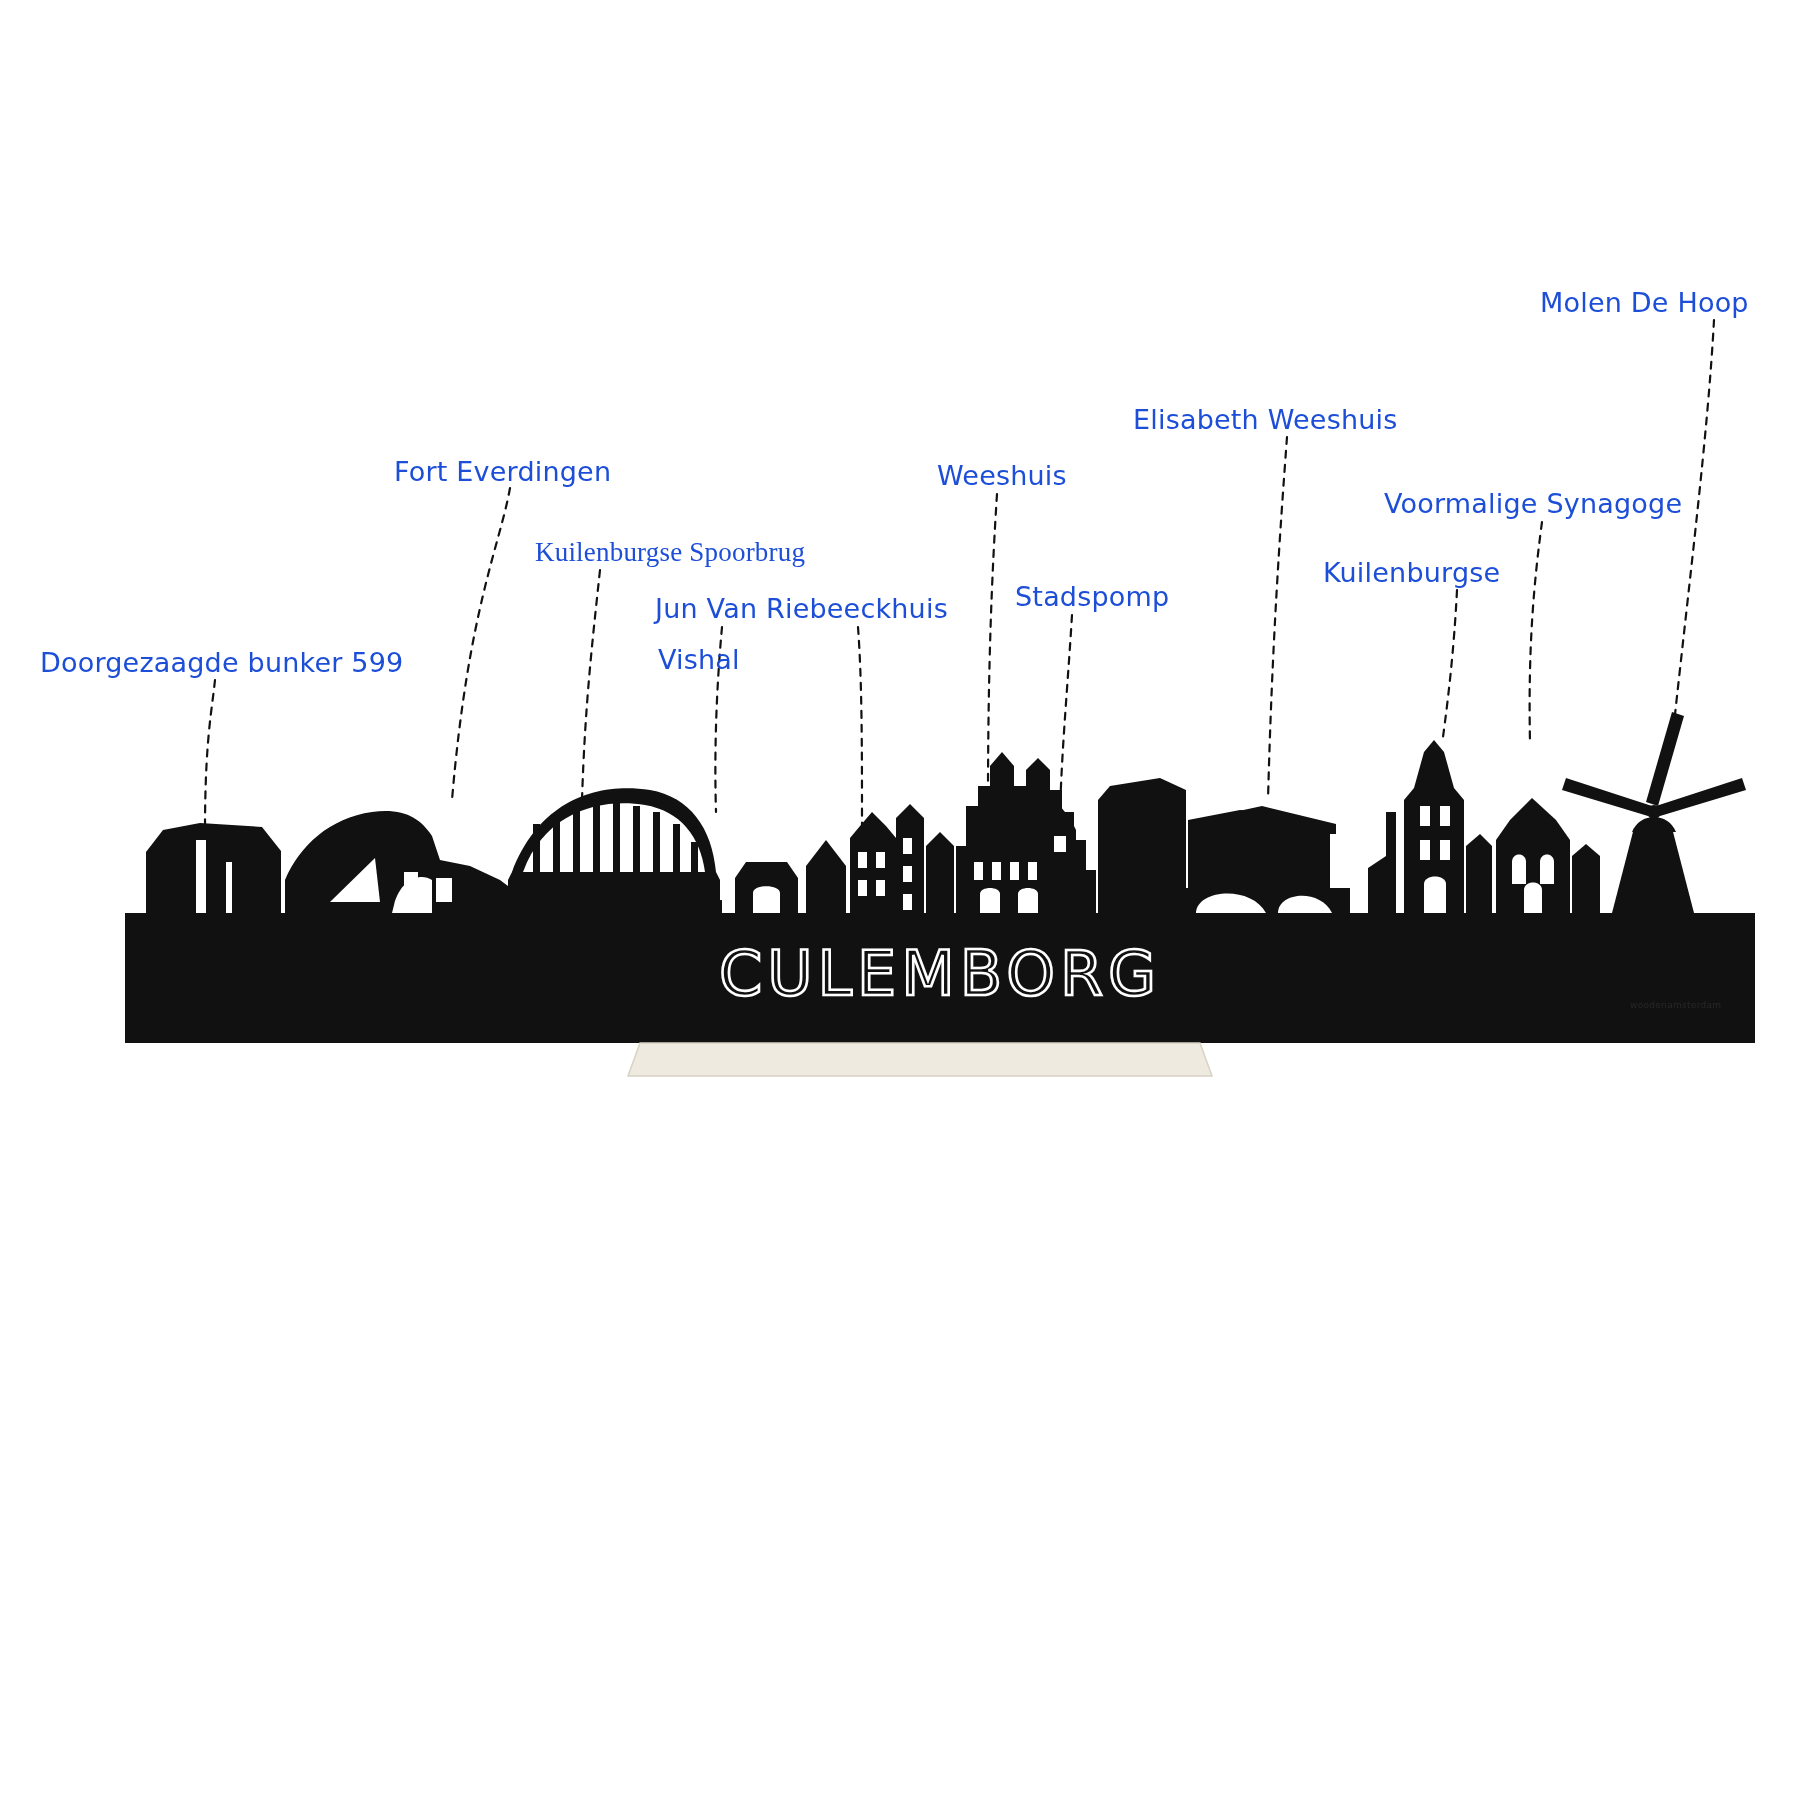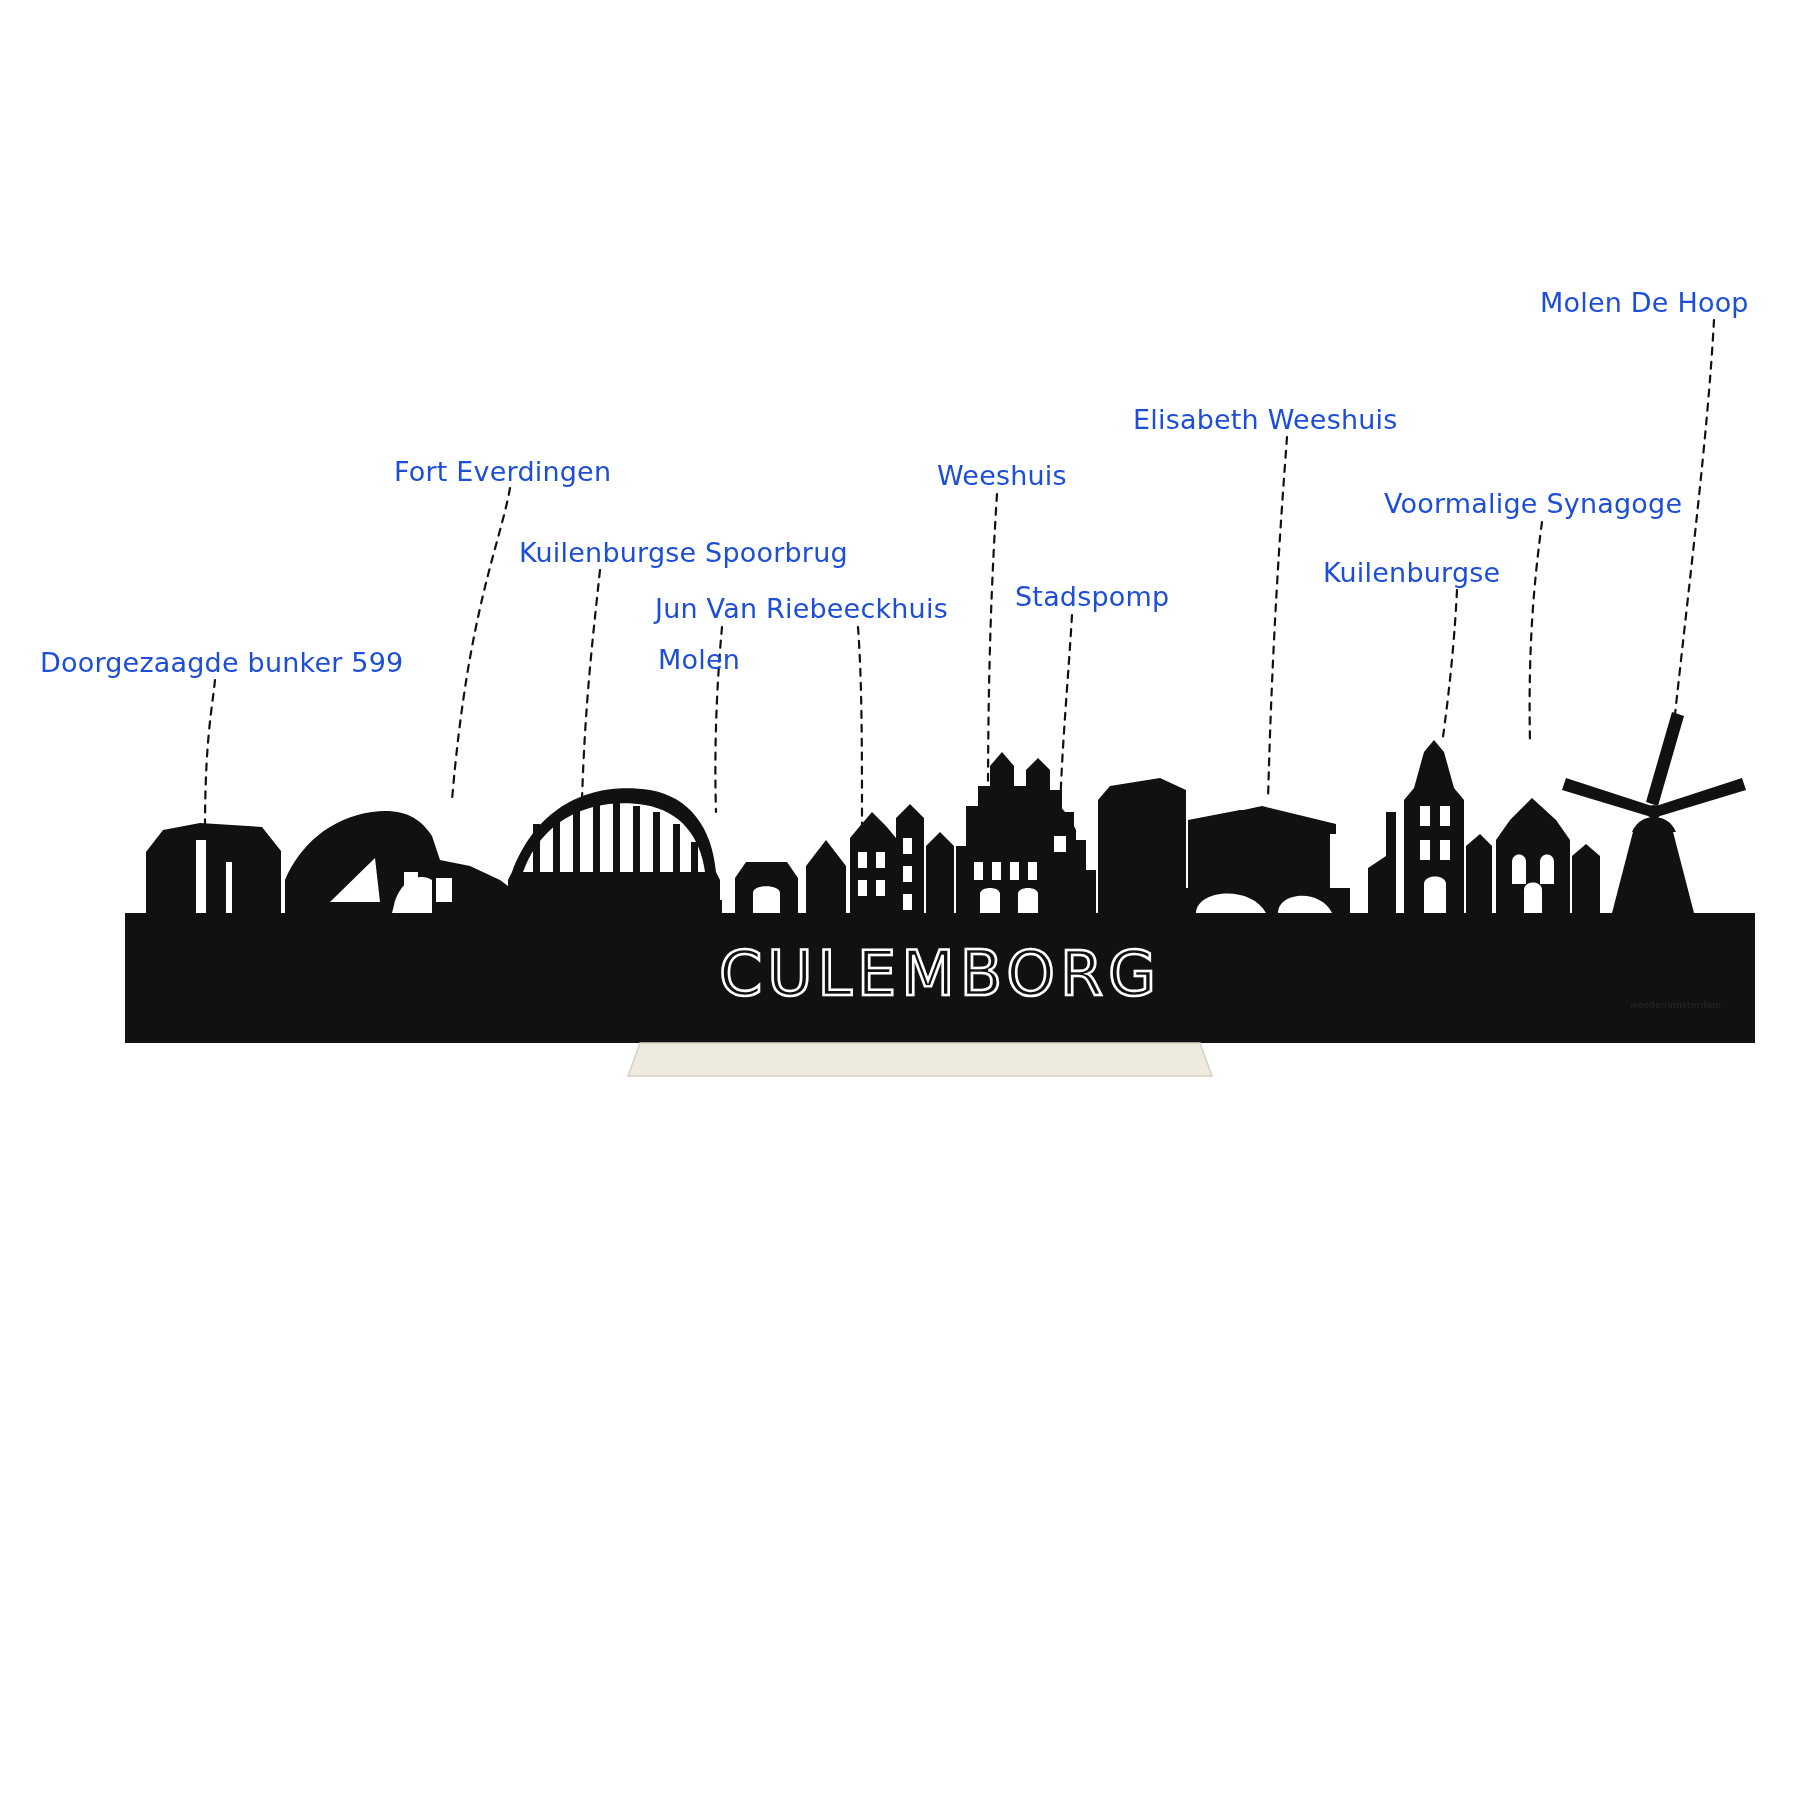--- a/index.html
+++ b/index.html
@@ -179,23 +179,23 @@
       <circle cx="1654" cy="812" r="7"></circle>
     </g>
 
     <text x="940" y="995" text-anchor="middle" font-family="DejaVu Sans, sans-serif" font-size="62" letter-spacing="5" fill="none" stroke="#ffffff" stroke-width="2.6">CULEMBORG</text>
 
     <path fill="#efeadf" stroke="#d8d2c4" stroke-width="1.5" d="M 640 1043 L 1200 1043 L 1212 1076 L 628 1076 Z"></path>
   </svg>
 
   <div class="label" style="left:40px; top:648px;">Doorgezaagde bunker 599</div>
   <div class="label" style="left:370px; top:457px;margin-left:24px;">Fort Everdingen</div>
-  <div class="label" style="left:519px; top:538px;">Kuilenburgse Spoorbrug</div>
+  <div class="label" style="left:535px; top:538px;font-family:Liberation Serif, serif;">Kuilenburgse Spoorbrug</div>
   <div class="label" style="left:655px; top:594px;">Jun Van Riebeeckhuis</div>
-  <div class="label" style="left:658px; top:645px;">Molen</div>
+  <div class="label" style="left:658px; top:645px;">Vishal</div>
   <div class="label" style="left:937px; top:461px;">Weeshuis</div>
   <div class="label" style="left:1015px; top:582px;">Stadspomp</div>
   <div class="label" style="left:1133px; top:405px;">Elisabeth Weeshuis</div>
   <div class="label" style="left:1323px; top:558px;">Kuilenburgse</div>
   <div class="label" style="left:1384px; top:489px;">Voormalige Synagoge</div>
   <div class="label" style="left:1540px; top:288px;">Molen De Hoop</div>
 
   <div class="watermark" style="left:1630px; top:1000px;">woodenamsterdam</div>
 
 </div>

